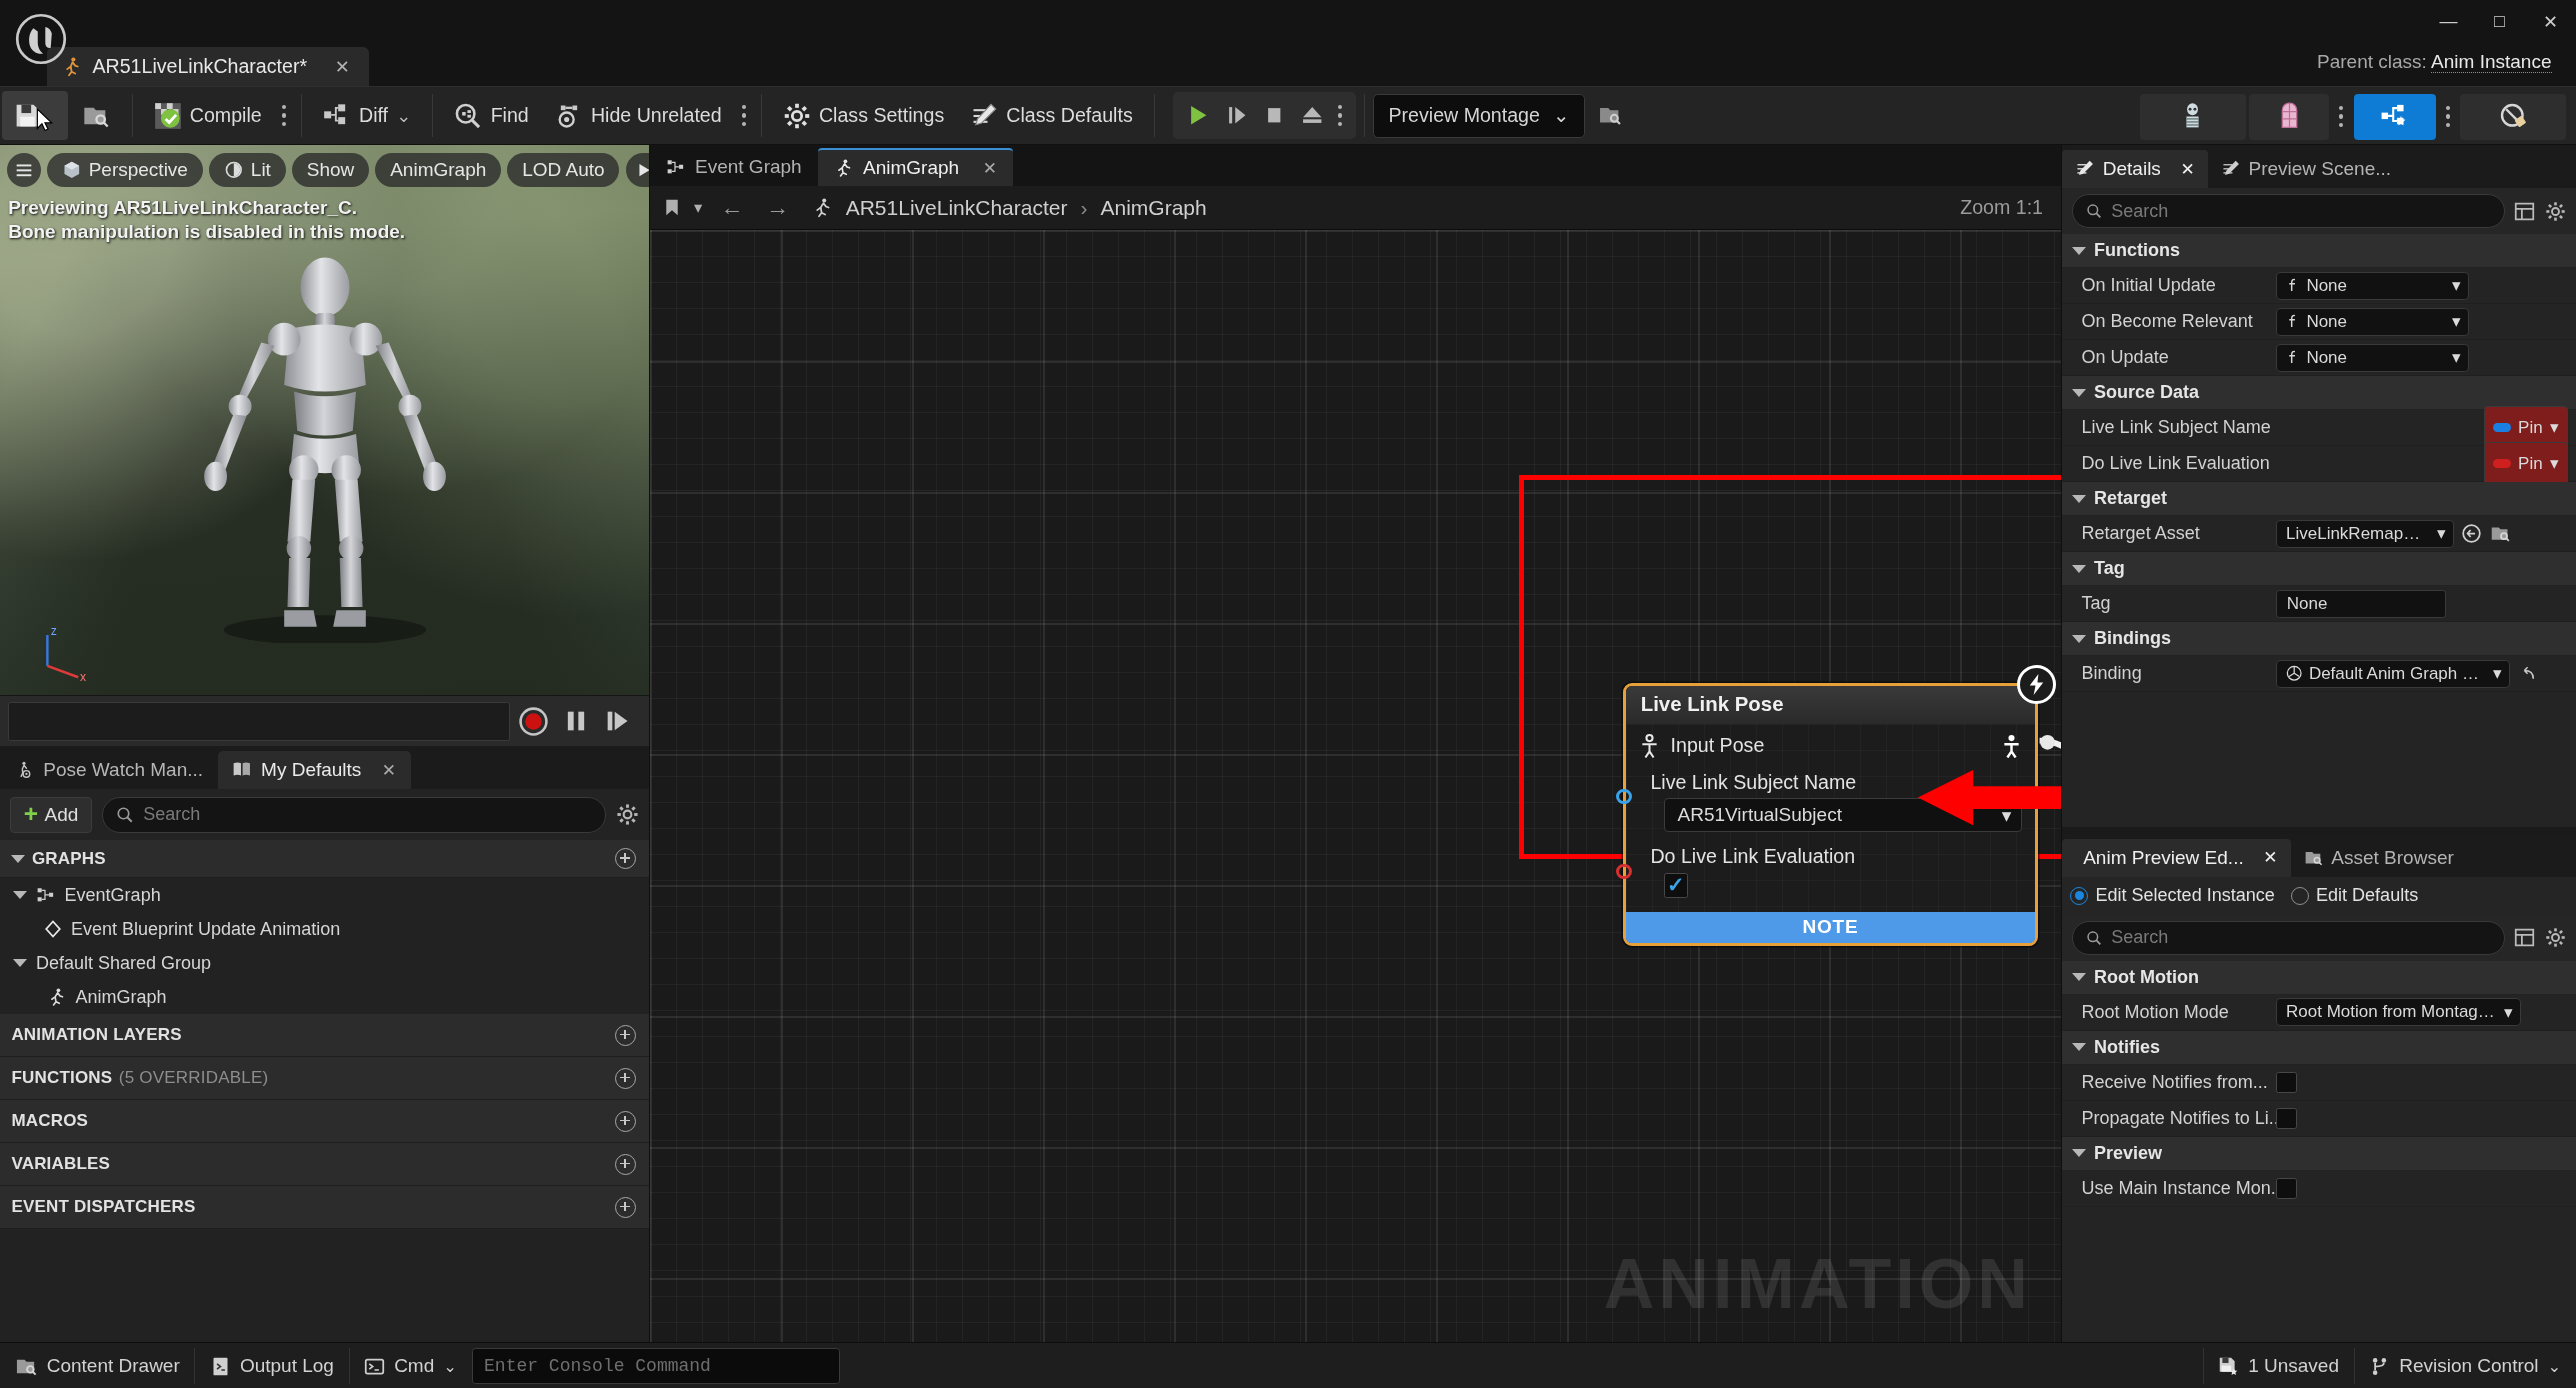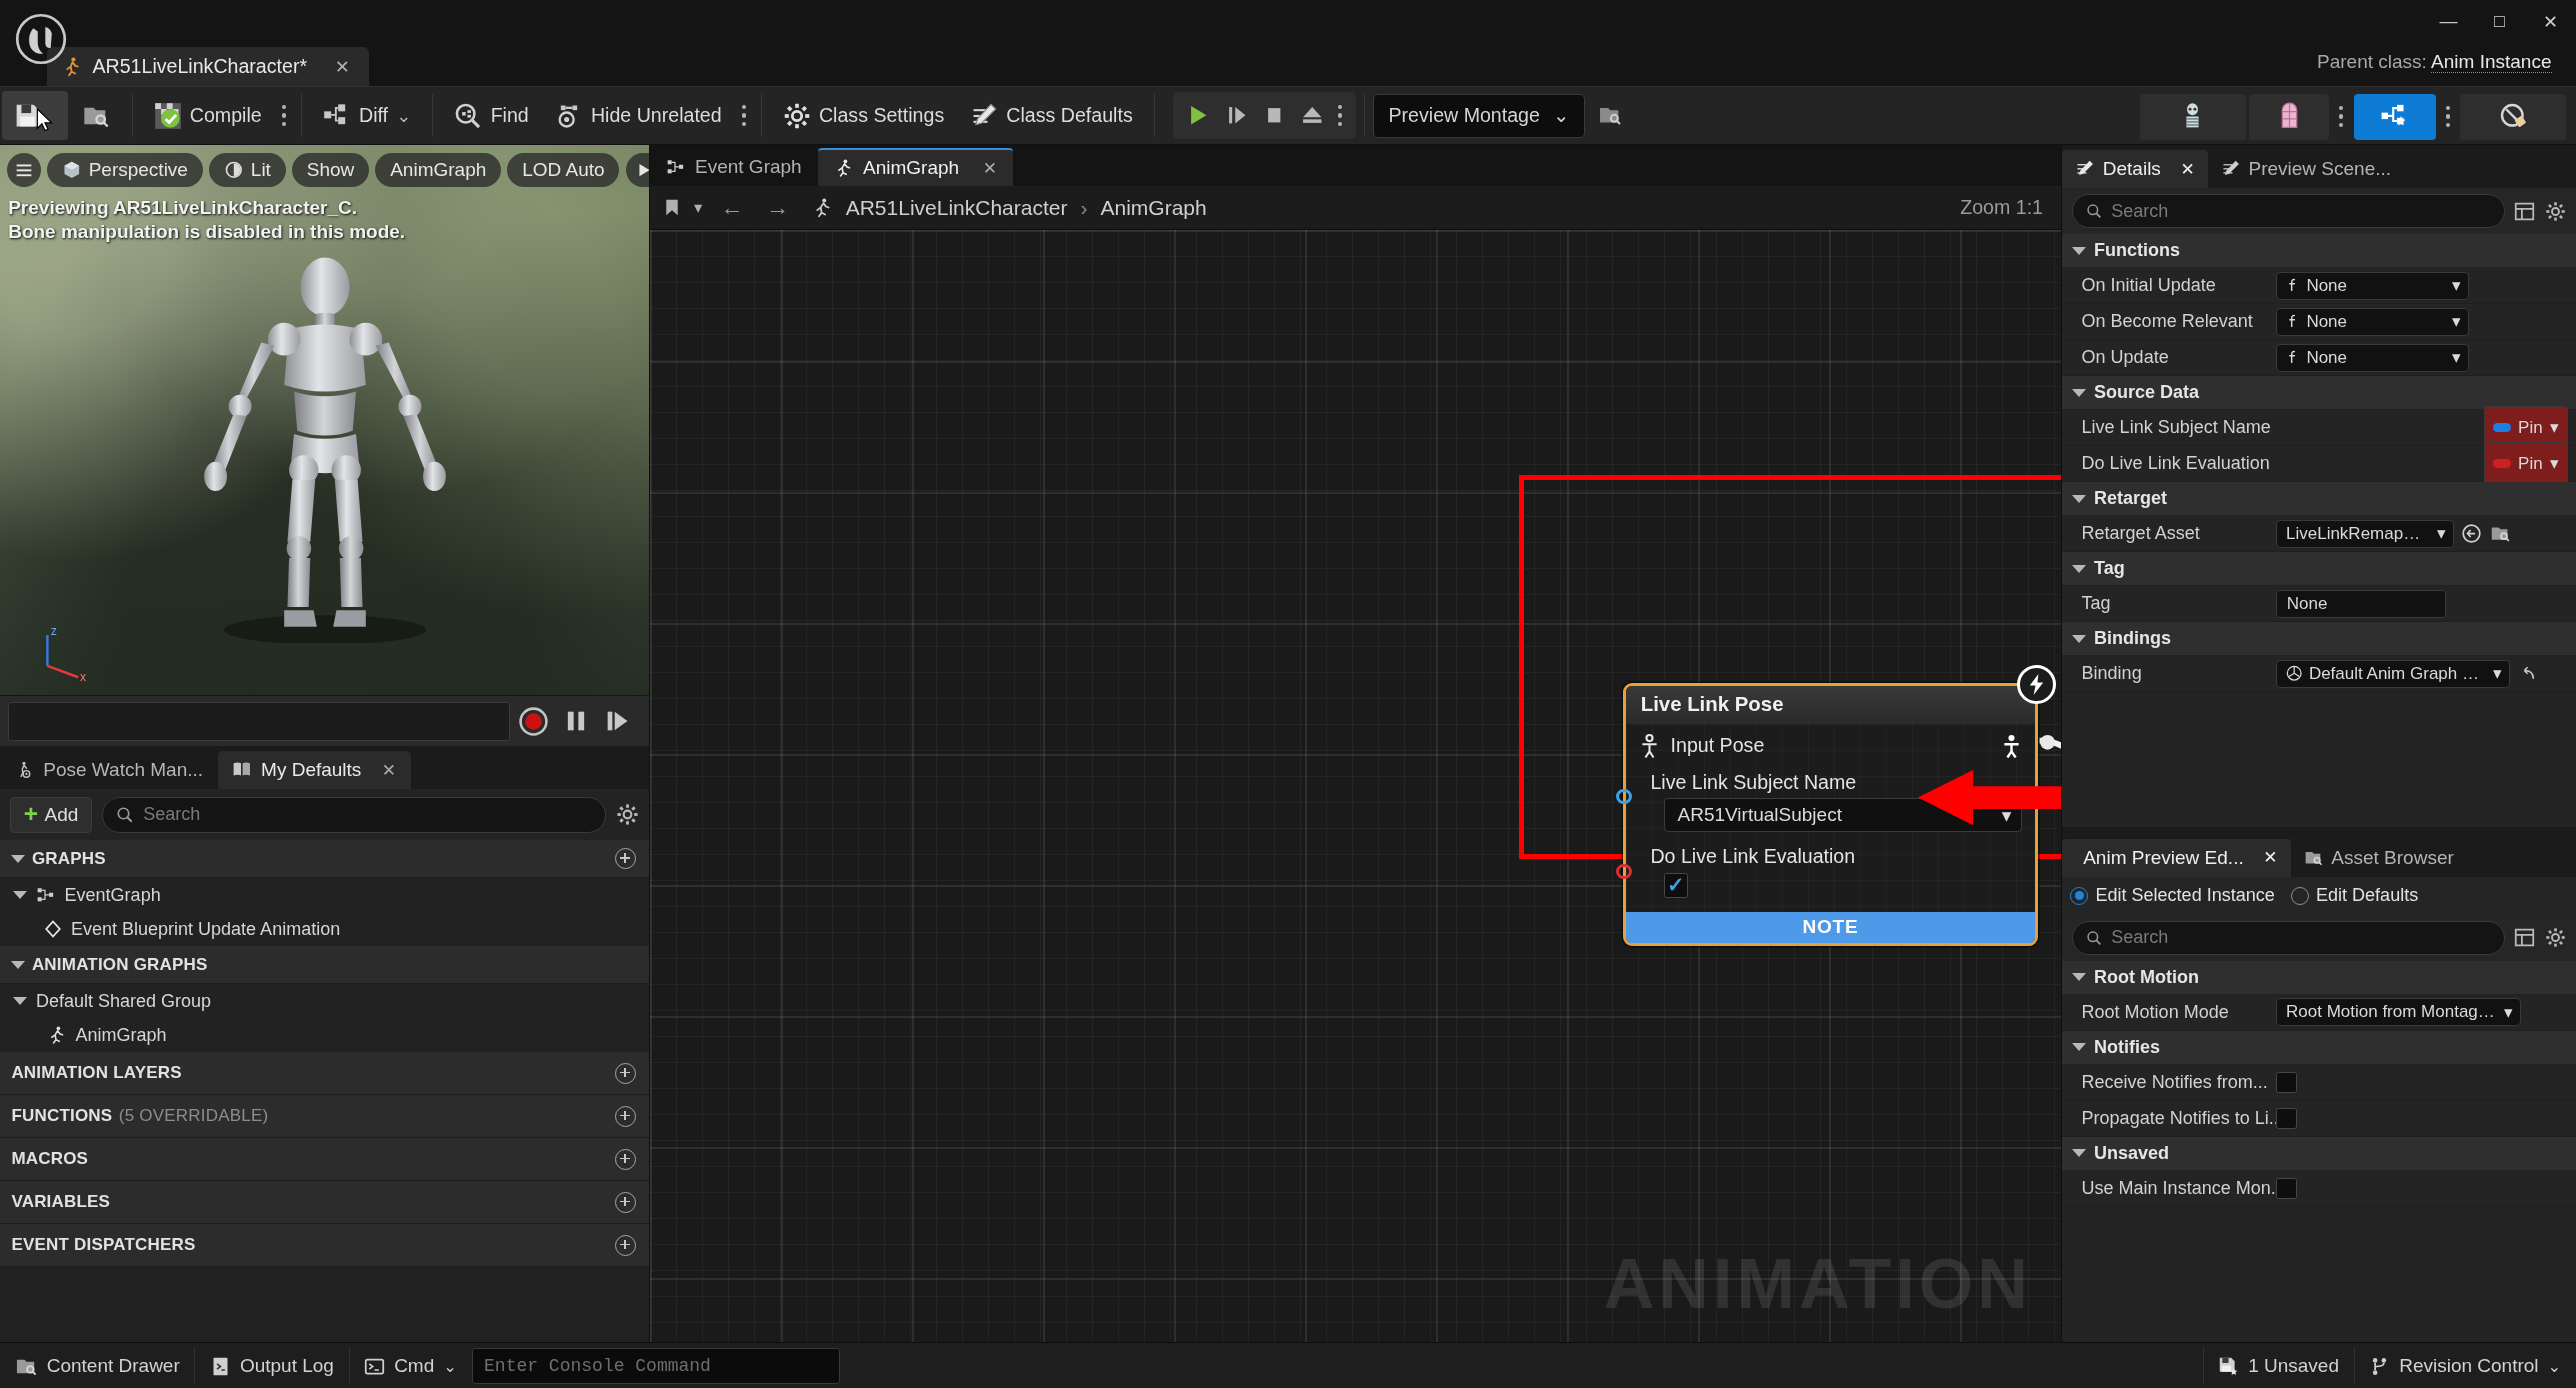--- a/index.html
+++ b/index.html
@@ -628,26 +628,20 @@
           </div>
           <div class="row" style="padding-left:44px">
             <span>
                 <svg width="18" height="18" viewBox="0 0 24 24">
                   <path d="M12 2 L21 12 L12 22 L3 12 Z" fill="none" stroke="#e8e8e8" stroke-width="2.4"></path>
                 </svg>
               </span>
             <span>Event Blueprint Update Animation</span>
           </div>
 
-          <div class="sect">
-            <span class="name">
-              <span class="caret"></span>
-              <span>ANIMATION GRAPHS</span>
-            </span>
-          </div>
           <div class="row" style="padding-left:13px">
             <span class="caret"></span>
             <span>Default Shared Group</span>
           </div>
           <div class="row" style="padding-left:47px">
             <span>
                 <svg width="19.6" height="19.6" viewBox="0 0 24 24">
                   <circle cx="14" cy="4" r="2.3" fill="#dcdcdc"></circle>
                   <path d="M13 7 L10 12 L6 15 M13 7 L16 11 L19 12 M10 12 L11 18 L8 22 M11 18 L15 20" stroke="#dcdcdc" stroke-width="2" fill="none" stroke-linecap="round"></path>
                 </svg>
@@ -1096,21 +1090,21 @@
       </div>
       <div class="prow">
         <div class="k">Propagate Notifies to Li...</div>
         <div class="v">
             <span class="vchk"></span>
           </div>
       </div>
 
       <div class="cat">
         <span class="caret"></span>
-        <span>Unsaved</span>
+        <span>Preview</span>
       </div>
       <div class="prow">
         <div class="k">Use Main Instance Mon...</div>
         <div class="v">
             <span class="vchk"></span>
           </div>
       </div>
 
       <div style="flex:1 1 auto"></div>
     </div>

